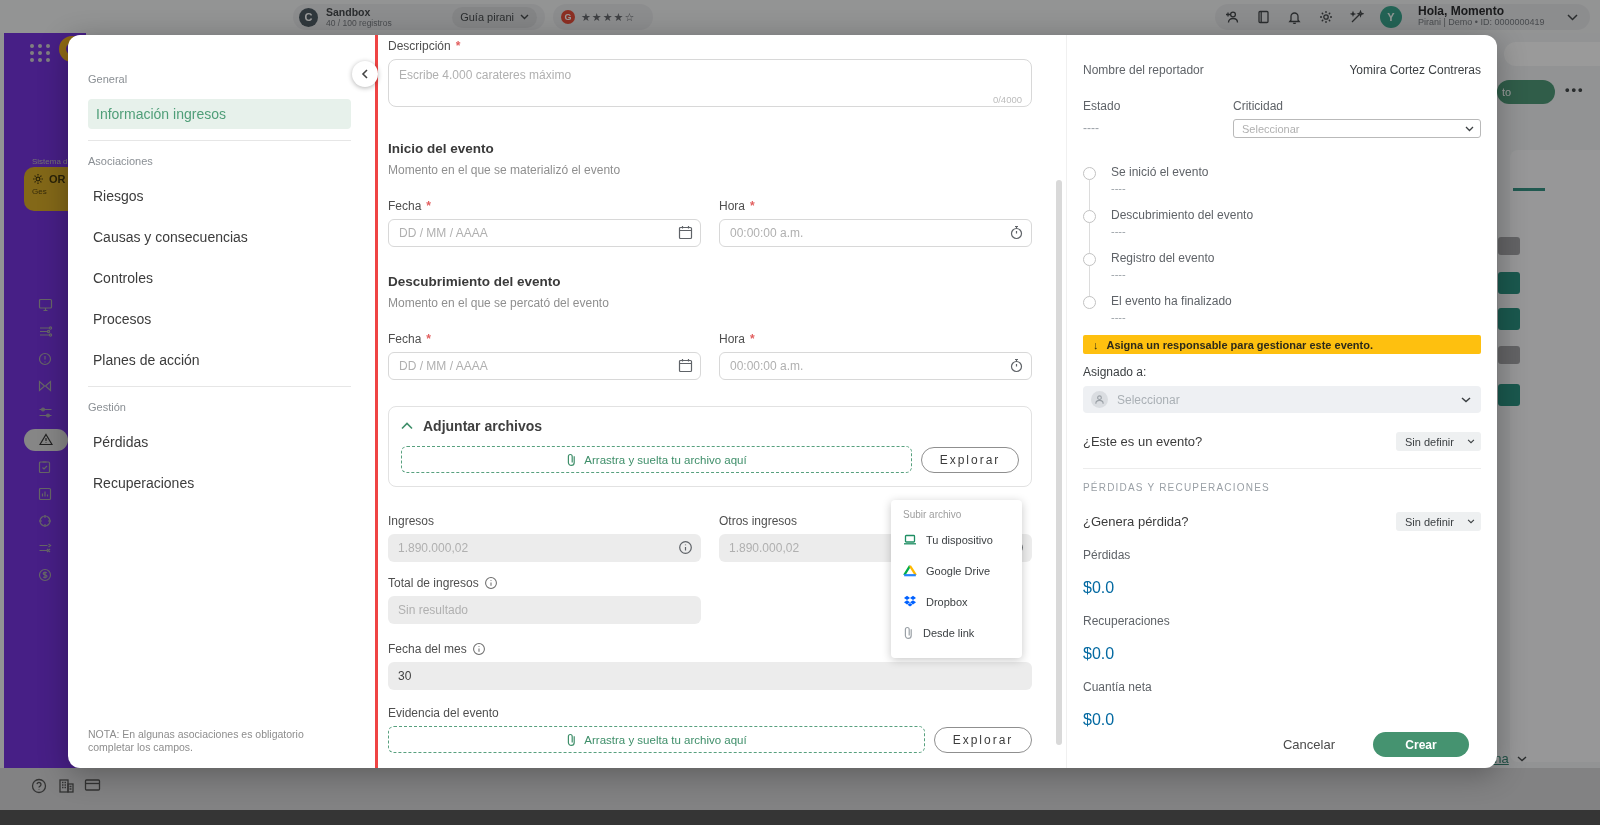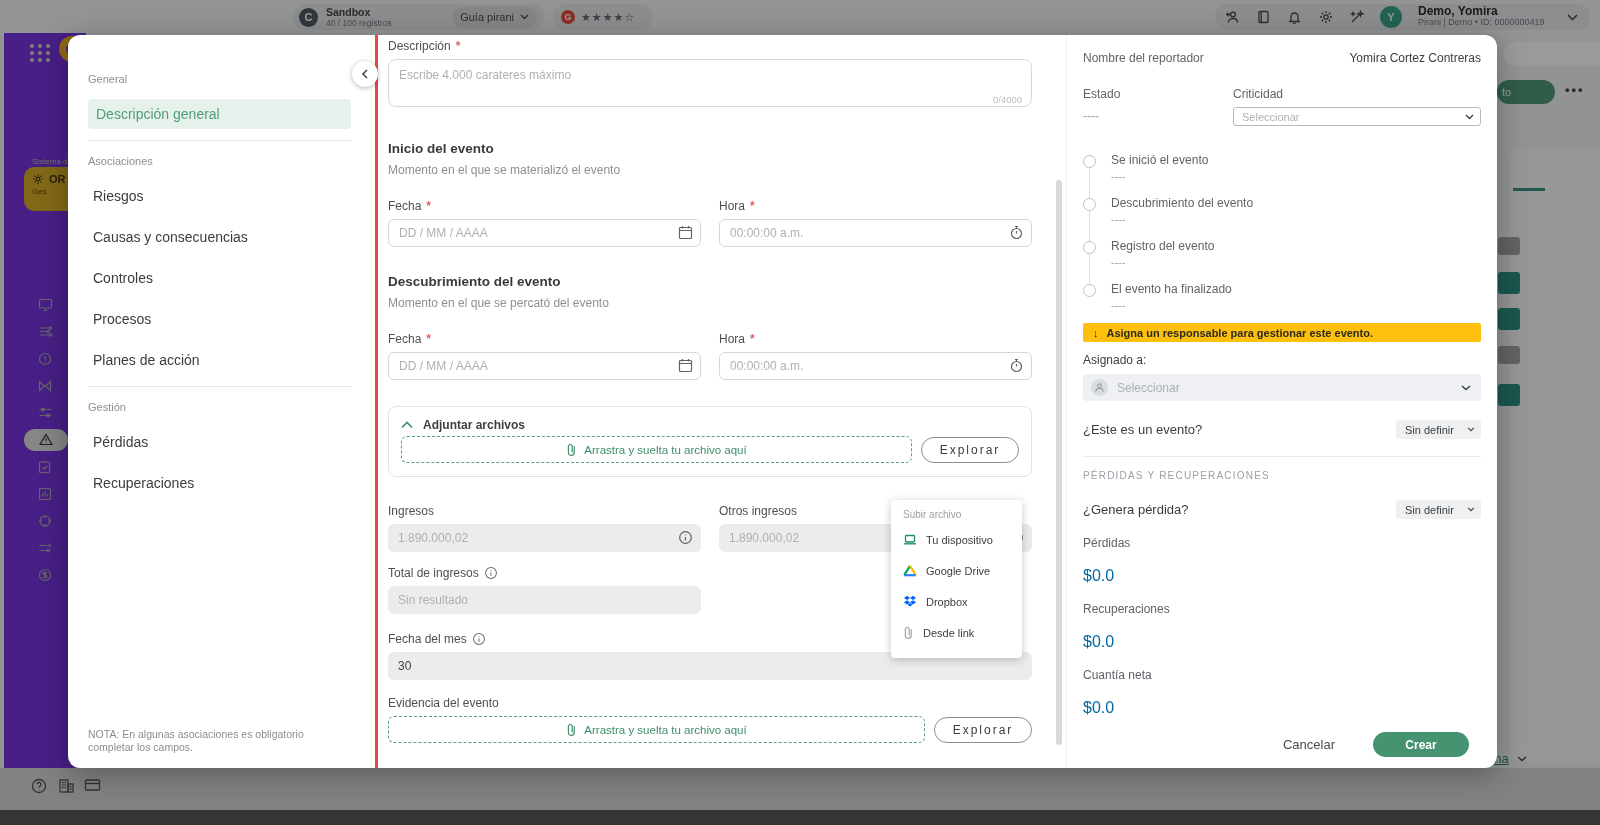--- a/index.html
+++ b/index.html
@@ -83,35 +83,35 @@
   .ibox input { width:100%; height:28px; border:1px solid #d8d8d8; border-radius:6px; padding:0 30px 0 10px; font-size:12px; color:#3c3c3c; font-family:"Liberation Sans",sans-serif; background:#fff; }
   .ibox input::placeholder { color:#b0b0b0; }
   .ibox .in-ico { position:absolute; right:8px; top:6px; width:15px; height:15px; cursor:pointer; }
   .ibox .in-ico svg { stroke:#5f6368; fill:none; stroke-width:1.2; }
   .ibox.disabled input { background:#ececec; border:none; color:#b0b0b0; }
   .ibox.filled input { background:#ececec; border:none; color:#3f3f3f; }
   .info-ico { display:inline-flex; width:14px; height:14px; }
   .info-ico svg { stroke:#6b6b6b; fill:none; stroke-width:1.1; }
 
   .attach-card { border:1px solid #e2e2e2; border-radius:8px; padding:11px 12px 13px 12px; margin:26px 0 27px 0; }
-  .attach-head { display:flex; align-items:center; gap:10px; font-size:12px; font-weight:bold; color:#3f3f3f; margin-bottom:4px; cursor:pointer; }
+  .attach-head { display:flex; align-items:center; gap:10px; font-size:14px; font-weight:bold; color:#3f3f3f; margin-bottom:12px; cursor:pointer; }
   .dz-row { display:flex; align-items:center; gap:9px; }
   .dropzone { flex:1; height:27px; border:1px dashed #57a07e; border-radius:6px; display:flex; align-items:center; justify-content:center; gap:7px; font-size:11.5px; color:#3f8f6a; cursor:pointer; }
   .btn-outline { width:98px; height:26px; border:1px solid #8f8f8f; border-radius:14px; background:#fff; font-size:12px; color:#3c3c3c; letter-spacing:2px; cursor:pointer; font-family:"Liberation Sans",sans-serif; }
   .mt27 { margin-top:27px; } .mt14 { margin-top:14px; } .mt16 { margin-top:16px; } .mt18 { margin-top:18px; }
 
   .scroll-thumb { position:absolute; left:988px; top:145px; width:6px; height:565px; background:#d9d9d9; border-radius:3px; z-index:11; }
 
   
   .upload-menu { position:absolute; left:823px; top:465px; width:131px; height:158px; background:#fff; border-radius:4px; box-shadow:0 2px 10px rgba(0,0,0,.22); z-index:30; padding:9px 0 0 0; }
   .um-title { font-size:10px; color:#9e9e9e; padding:0 0 4px 12px; }
   .um-item { height:31px; display:flex; align-items:center; gap:9px; padding-left:12px; font-size:11px; color:#3c4043; cursor:pointer; }
 
   
-  .m-side { position:absolute; left:998px; top:0; width:431px; height:733px; border-left:1px solid #f0f0f0; padding:16px 16px 0 16px; border-radius:0 12px 12px 0; }
+  .m-side { position:absolute; left:998px; top:0; width:431px; height:733px; border-left:1px solid #f0f0f0; padding:28px 16px 0 16px; border-radius:0 12px 12px 0; }
   .rp-row { display:flex; justify-content:space-between; align-items:center; }
   .rp-label { font-size:12px; color:#5f6368; }
   .rp-value { font-size:12px; color:#3c4043; }
   .rp-grid { display:grid; grid-template-columns:150px 1fr; margin-top:22px; }
   .rp-dash { font-size:12px; color:#9aa0a6; margin-top:8px; }
   .rp-select { margin-top:6px; height:19px; border:1px solid #b9b9b9; border-radius:3px; display:flex; align-items:center; justify-content:space-between; padding:0 6px 0 8px; font-size:11px; color:#b0b0b0; background:#fff; cursor:pointer; }
   .timeline { margin-top:27px; position:relative; }
   .tl-item { position:relative; padding:0 0 14px 28px; min-height:40px; }
   .tl-circle { position:absolute; left:0; top:2px; width:13px; height:13px; border-radius:50%; border:1.5px solid #c2c2c2; background:#fff; z-index:2; cursor:pointer; }
   .tl-line { position:absolute; left:6px; top:15px; bottom:-3px; width:1px; background:#dcdcdc; }
@@ -185,21 +185,21 @@
         </span>
       <span class="tb-ico">
           <svg width="14" height="14" viewBox="0 0 14 14">
             <path d="M2 12 10 4"></path>
             <path d="M10.5 1.5l.6 1.6 1.6.6-1.6.6-.6 1.6-.6-1.6-1.6-.6 1.6-.6z"></path>
             <path d="M3 2.5l.4 1 1 .4-1 .4-.4 1-.4-1-1-.4 1-.4z"></path>
           </svg>
         </span>
       <div class="avatar">Y</div>
       <div class="tb-user">
-        <div class="tb-user-name">Demo, Yomira</div>
+        <div class="tb-user-name">Hola, Momento</div>
         <div class="tb-user-meta">Pirani | Demo • ID: 0000000419</div>
       </div>
       <span class="tb-ico tb-caret">
           <svg width="11" height="7" viewBox="0 0 11 7">
             <polyline points="1,1 5.5,5.5 10,1" fill="none" stroke="#3c4043" stroke-width="1.5"></polyline>
           </svg>
         </span>
     </div>
   </header>
 
@@ -335,21 +335,21 @@
         </svg></span>
   </footer>
   <div class="bg-taskbar"></div>
 
   <div class="overlay"></div>
 
   <div class="modal">
 
     <nav class="m-nav">
       <div class="nav-sec-label">General</div>
-      <div class="nav-item active">Descripción general</div>
+      <div class="nav-item active">Información ingresos</div>
       <hr class="nav-divider">
       <div class="nav-sec-label">Asociaciones</div>
       <div class="nav-item">Riesgos</div>
       <div class="nav-item">Causas y consecuencias</div>
       <div class="nav-item">Controles</div>
       <div class="nav-item">Procesos</div>
       <div class="nav-item">Planes de acción</div>
       <hr class="nav-divider">
       <div class="nav-sec-label">Gestión</div>
       <div class="nav-item">Pérdidas</div>

